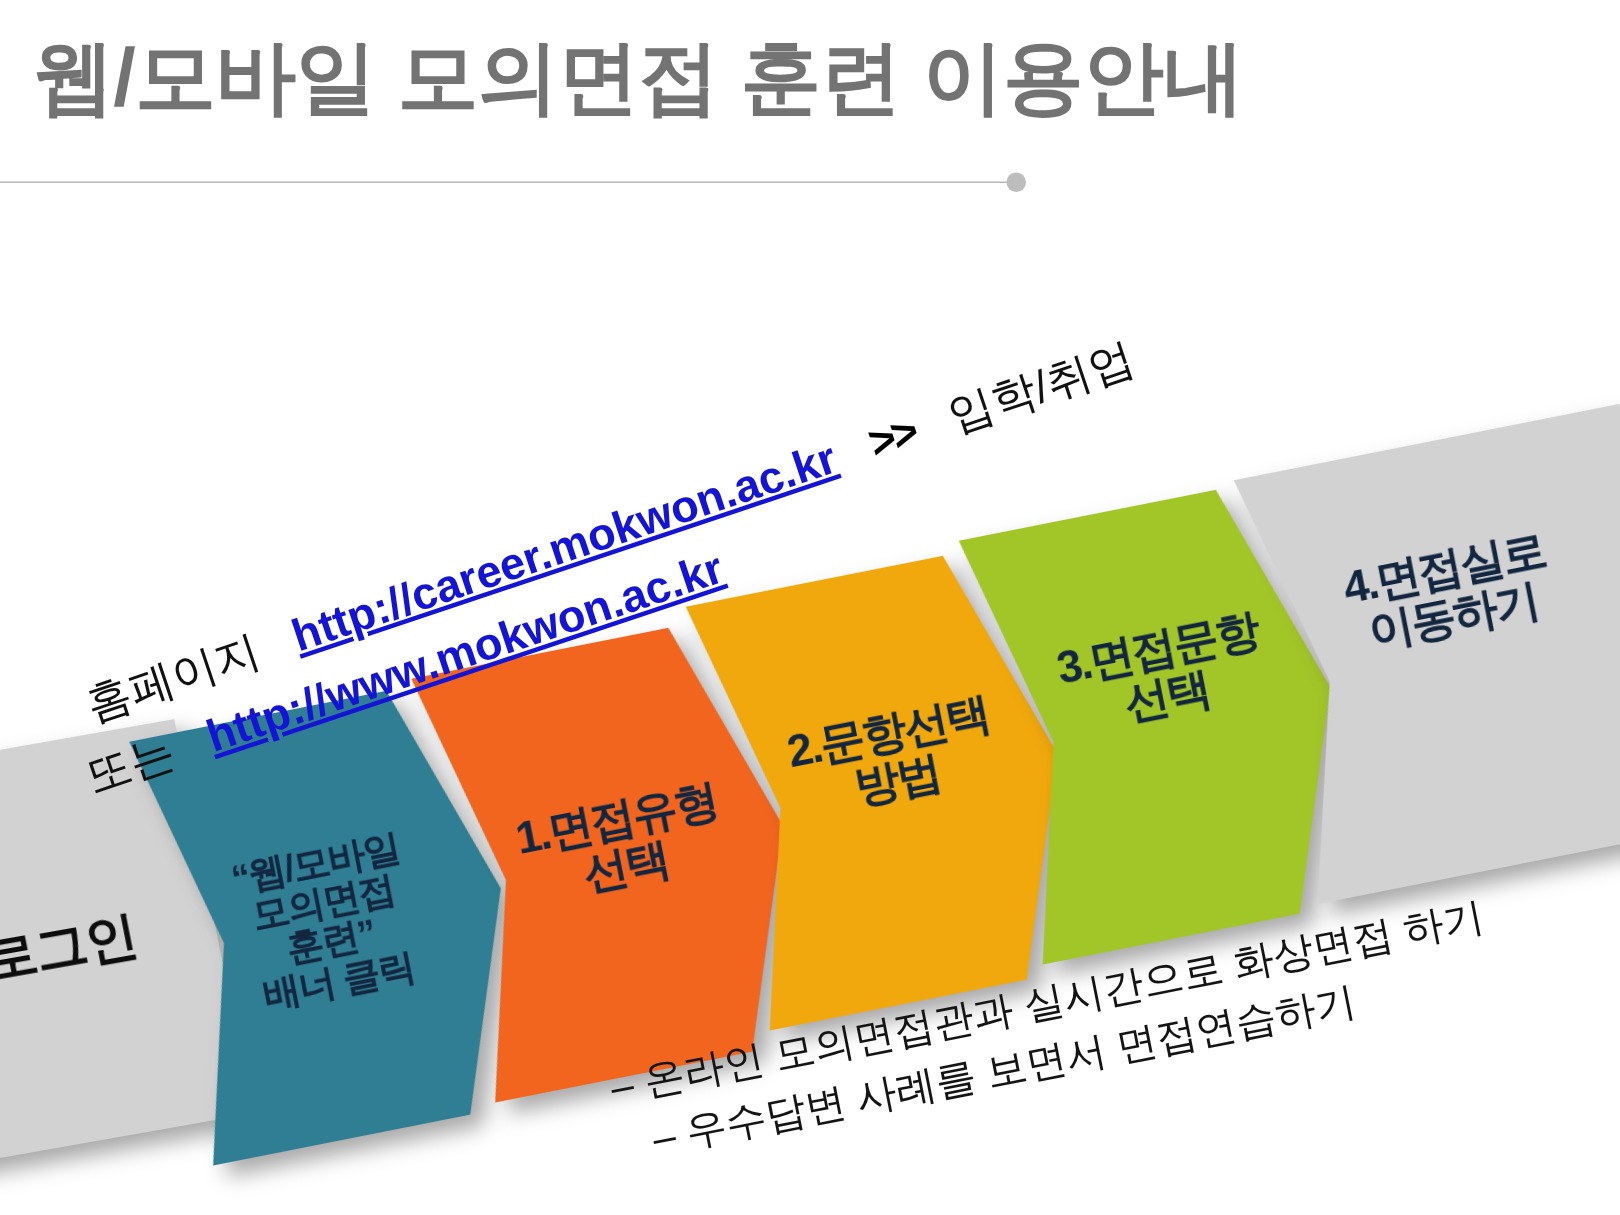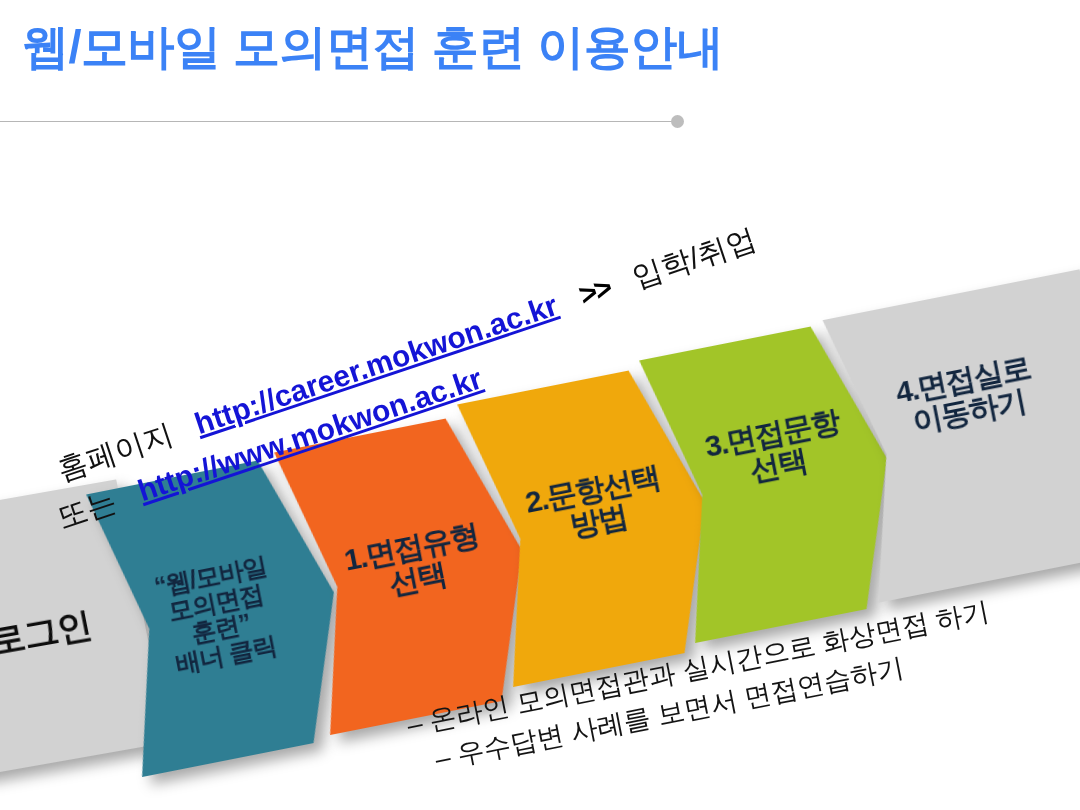--- a/index.html
+++ b/index.html
@@ -24,23 +24,23 @@
     position: absolute;
     left: 0;
     top: 0;
     width: 1080px;
     height: 140px;
   }
   #page-title {
     position: absolute;
     left: 22px;
     top: 16px;
-    font-size: 47px;
+    font-size: 54px;
     font-weight: bold;
-    color: #3b82f6;
+    color: #737373;
     letter-spacing: -0.5px;
     white-space: nowrap;
     font-family: "Liberation Sans", "DejaVu Sans", sans-serif;
   }
   #title-rule {
     position: absolute;
     left: 0;
     top: 121px;
     width: 675px;
     height: 1px;

